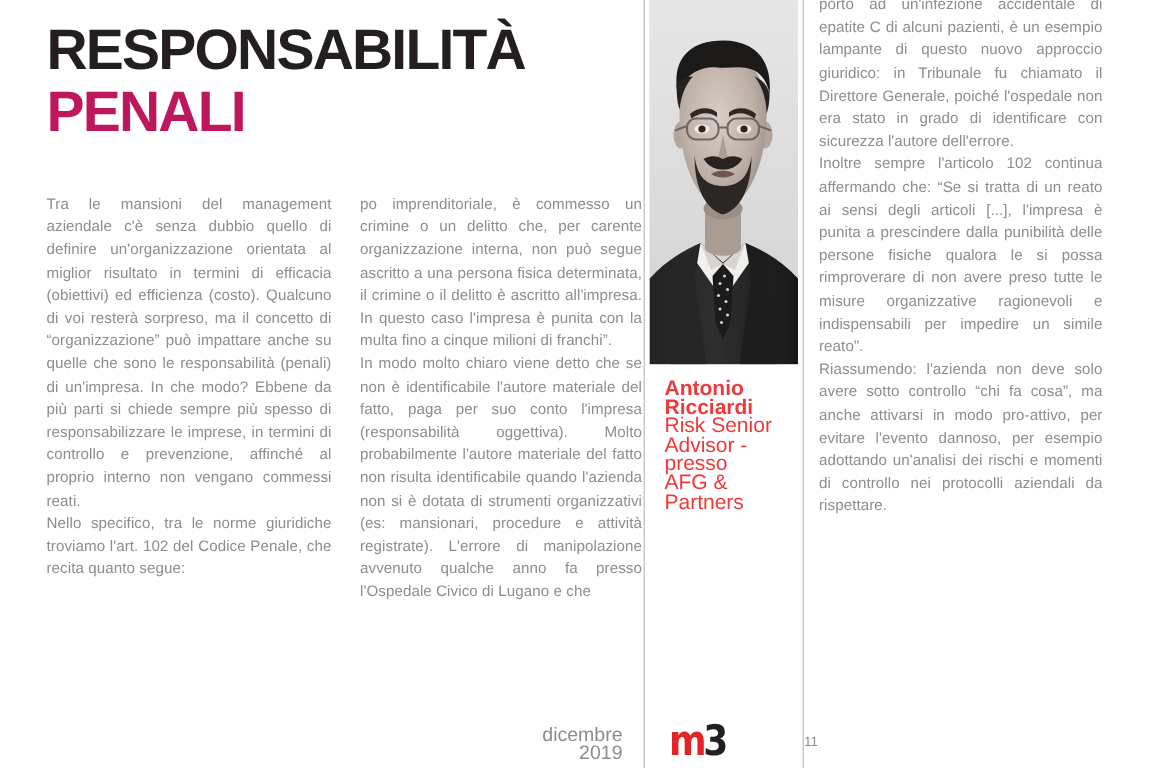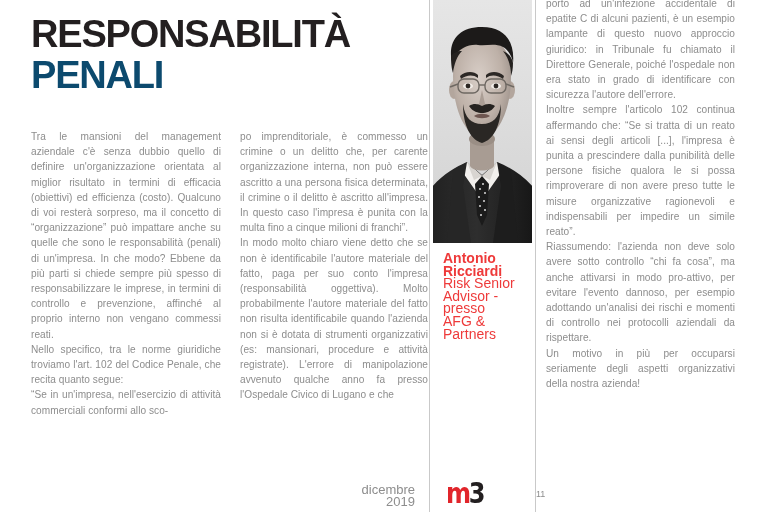--- a/index.html
+++ b/index.html
@@ -38,21 +38,21 @@
     letter-spacing: -1.2px;
     color: #231f20;
     white-space: nowrap;
   }
   .headline-sub {
     display: block;
     font-size: 38px;
     line-height: 42px;
     font-weight: bold;
     letter-spacing: -1.2px;
-    color: #0c4a6e;
+    color: #be185d;
     white-space: nowrap;
   }
 
   
   .col {
     position: absolute;
     font-size: 10.1px;
     line-height: 15.2px;
     text-align: justify;
     color: #8d8d8d;
@@ -172,33 +172,31 @@
     <span class="headline-main">RESPONSABILITÀ</span>
     <span class="headline-sub">PENALI</span>
   </div>
 
   <div class="vrule" id="vrule-left"></div>
   <div class="vrule" id="vrule-right"></div>
 
   <div class="col" id="col-1">
     <p>Tra le mansioni del management aziendale c'è senza dubbio quello di definire un'organizzazione orientata al miglior risultato in termini di efficacia (obiettivi) ed efficienza (costo). Qualcuno di voi resterà sorpreso, ma il concetto di “organizzazione” può impattare anche su quelle che sono le responsabilità (penali) di un'impresa. In che modo? Ebbene da più parti si chiede sempre più spesso di responsabilizzare le imprese, in termini di controllo e prevenzione, affinché al proprio interno non vengano commessi reati.</p>
     <p>Nello specifico, tra le norme giuridiche troviamo l'art. 102 del Codice Penale, che recita quanto segue:</p>
-    <p>“Se in un'impresa, nell'esercizio di attività commerciali conformi allo sco-</p>
   </div>
 
   <div class="col" id="col-2">
-    <p>po imprenditoriale, è commesso un crimine o un delitto che, per carente organizzazione interna, non può essere ascritto a una persona fisica determinata, il crimine o il delitto è ascritto all'impresa. In questo caso l'impresa è punita con la multa fino a cinque milioni di franchi”.</p>
+    <p>po imprenditoriale, è commesso un crimine o un delitto che, per carente organizzazione interna, non può segue ascritto a una persona fisica determinata, il crimine o il delitto è ascritto all'impresa. In questo caso l'impresa è punita con la multa fino a cinque milioni di franchi”.</p>
     <p>In modo molto chiaro viene detto che se non è identificabile l'autore materiale del fatto, paga per suo conto l'impresa (responsabilità oggettiva). Molto probabilmente l'autore materiale del fatto non risulta identificabile quando l'azienda non si è dotata di strumenti organizzativi (es: mansionari, procedure e attività registrate). L'errore di manipolazione avvenuto qualche anno fa presso l'Ospedale Civico di Lugano e che</p>
   </div>
 
   <div class="col" id="col-3">
     <p>porto ad un'infezione accidentale di epatite C di alcuni pazienti, è un esempio lampante di questo nuovo approccio giuridico: in Tribunale fu chiamato il Direttore Generale, poiché l'ospedale non era stato in grado di identificare con sicurezza l'autore dell'errore.</p>
     <p>Inoltre sempre l'articolo 102 continua affermando che: “Se si tratta di un reato ai sensi degli articoli [...], l'impresa è punita a prescindere dalla punibilità delle persone fisiche qualora le si possa rimproverare di non avere preso tutte le misure organizzative ragionevoli e indispensabili per impedire un simile reato”.</p>
     <p>Riassumendo: l'azienda non deve solo avere sotto controllo “chi fa cosa”, ma anche attivarsi in modo pro-attivo, per evitare l'evento dannoso, per esempio adottando un'analisi dei rischi e momenti di controllo nei protocolli aziendali da rispettare.</p>
-    <p>Un motivo in più per occuparsi seriamente degli aspetti organizzativi della nostra azienda!</p>
   </div>
 
   <div class="portrait-wrap">
     <svg width="99" height="243" viewBox="0 0 99 243" xmlns="http://www.w3.org/2000/svg">
       <defs>
         <linearGradient id="bgGrad" x1="0" y1="0" x2="0" y2="1">
           <stop offset="0%" stop-color="#e6e6e6"></stop>
           <stop offset="100%" stop-color="#d2d2d2"></stop>
         </linearGradient>
         <linearGradient id="suitGrad" x1="0" y1="0" x2="1" y2="0">

